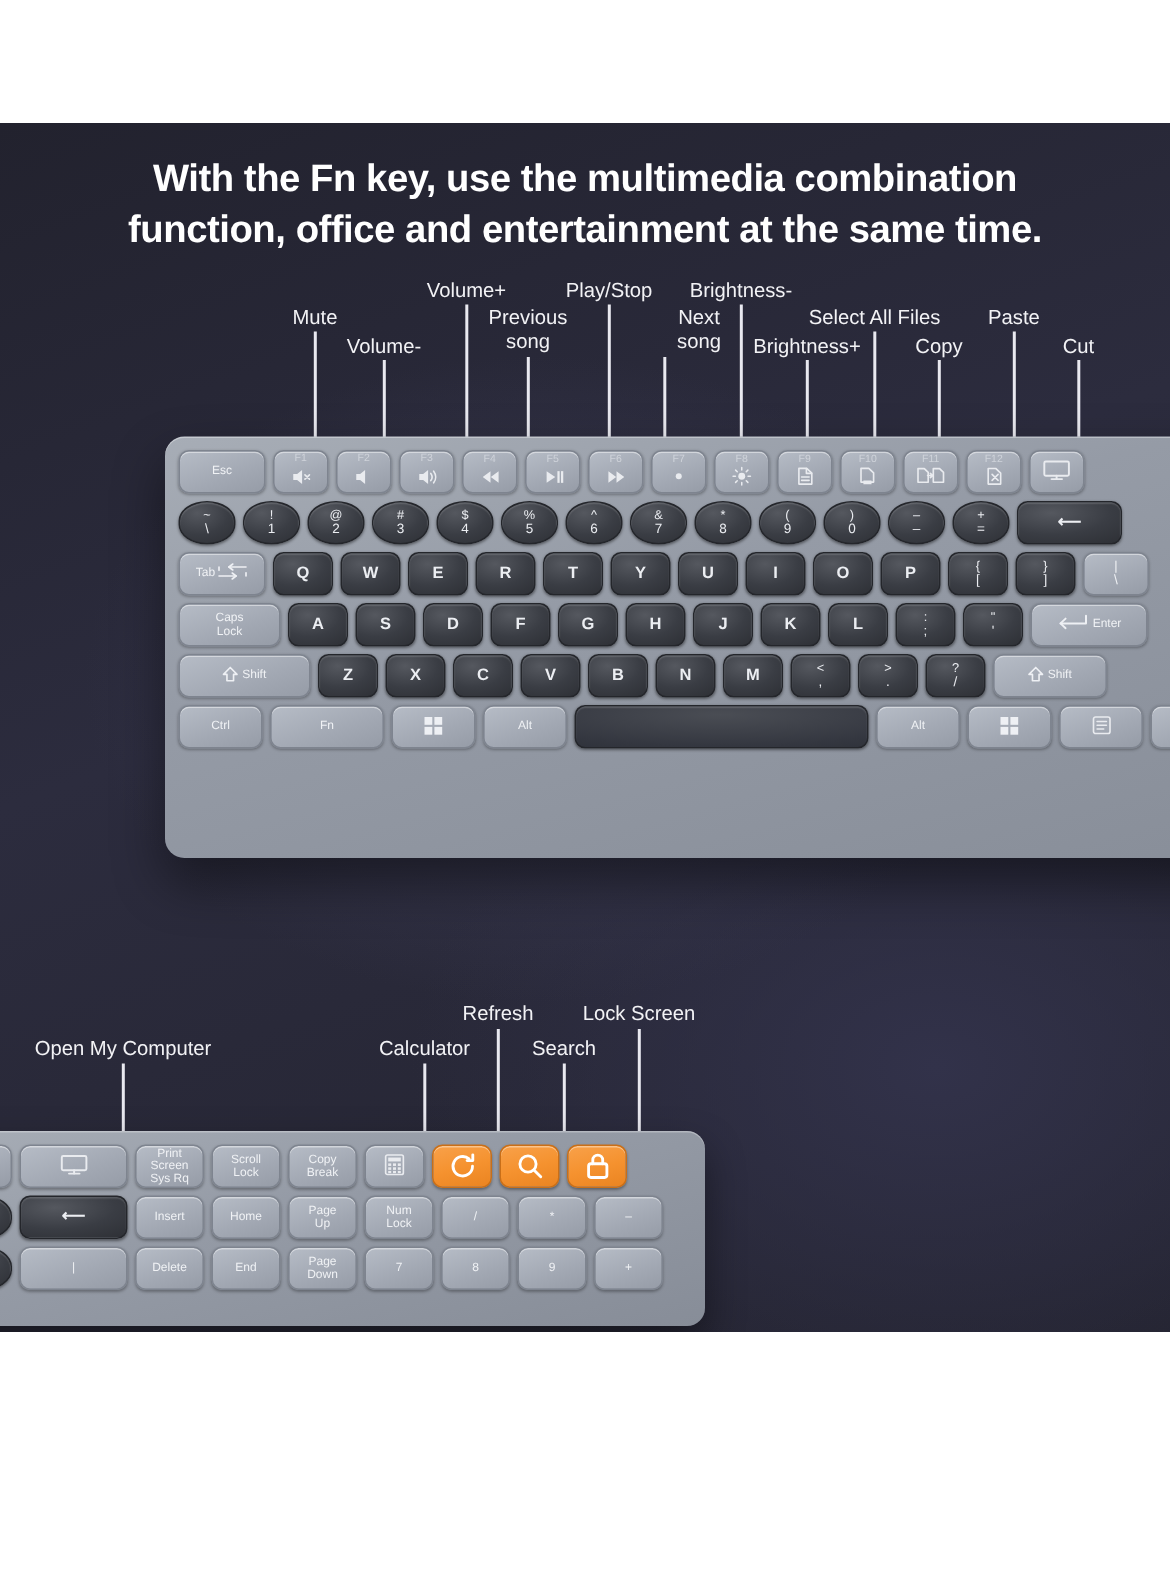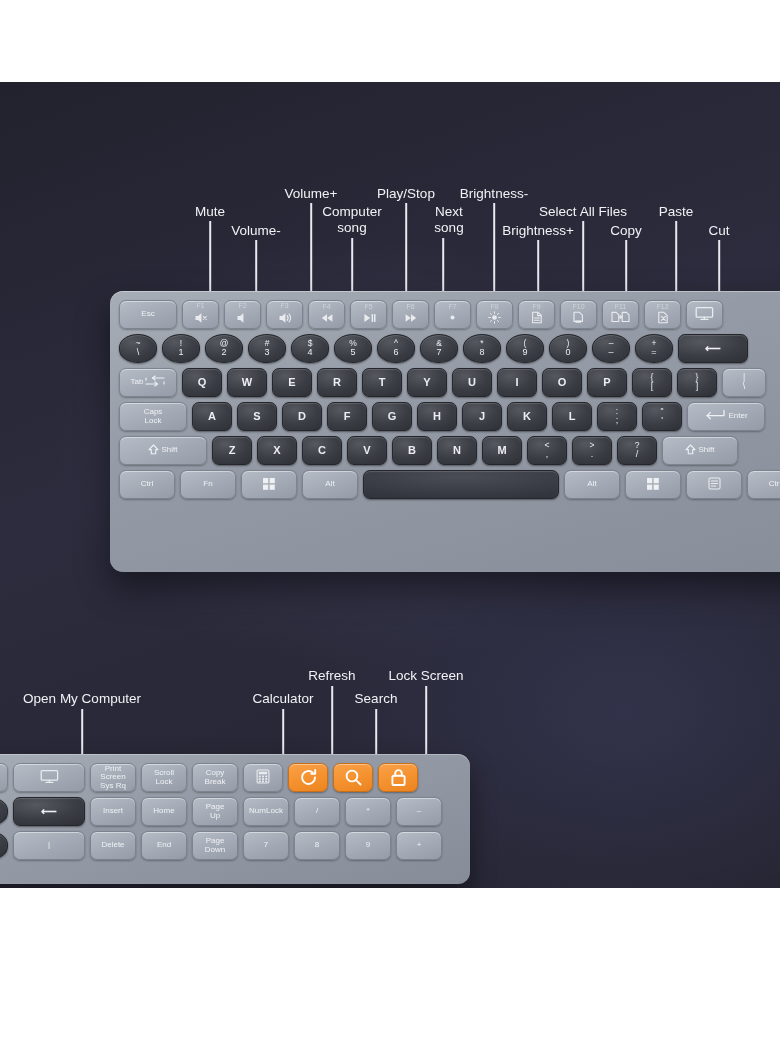--- a/index.html
+++ b/index.html
@@ -86,45 +86,47 @@
     transform:translateX(-50%); text-align:center;
   }
   svg { overflow:visible; }
 </style>
 </head>
 <body>
 
 <div class="panel">
 
   <div class="headline">
+    <div>With the Fn key, use the multimedia combination</div>
+    <div>function, office and entertainment at the same time.</div>
   </div>
 
   <div id="top-callouts">
       <div class="label" style="left: 210px; top: 122px;">
         <div>Mute</div>
       </div>
       <div class="lead" style="left: 210px; top: 139px; height: 89px;"></div>
       <div class="label" style="left: 256px; top: 141px;">
         <div>Volume-</div>
       </div>
       <div class="lead" style="left: 256px; top: 158px; height: 70px;"></div>
       <div class="label" style="left: 311px; top: 104px;">
         <div>Volume+</div>
       </div>
       <div class="lead" style="left: 311px; top: 121px; height: 107px;"></div>
       <div class="label" style="left: 352px; top: 122px;">
-        <div>Computer</div>
+        <div>Previous</div>
         <div>song</div>
       </div>
       <div class="lead" style="left: 352px; top: 156px; height: 72px;"></div>
       <div class="label" style="left: 406px; top: 104px;">
         <div>Play/Stop</div>
       </div>
       <div class="lead" style="left: 406px; top: 121px; height: 107px;"></div>
-      <div class="label" style="left: 449px; top: 122px;">
+      <div class="label" style="left: 466px; top: 122px;">
         <div>Next</div>
         <div>song</div>
       </div>
       <div class="lead" style="left: 443px; top: 156px; height: 72px;"></div>
       <div class="label" style="left: 494px; top: 104px;">
         <div>Brightness-</div>
       </div>
       <div class="lead" style="left: 494px; top: 121px; height: 107px;"></div>
       <div class="label" style="left: 538px; top: 141px;">
         <div>Brightness+</div>
@@ -476,21 +478,21 @@
             <span class="mod">Shift</span>
           </span>
         </div>
       </div>
     <div class="row" id="kt-bottom">
         <div class="key lt" style="width: 56px;">
           <span class="mod" style="display:flex;flex-direction:column;align-items:center;">
             <span>Ctrl</span>
           </span>
         </div>
-        <div class="key lt" style="width: 56px;">
+        <div class="key lt" style="width: 76px;">
           <span class="mod" style="display:flex;flex-direction:column;align-items:center;">
             <span>Fn</span>
           </span>
         </div>
         <div class="key lt" style="width: 56px;">
           <span class="glyph"><svg width="12" height="12" viewBox="0 0 12 12" fill="#eef0f4">
               <rect x="0" y="0" width="5.2" height="5.2"></rect>
               <rect x="6.6" y="0" width="5.2" height="5.2"></rect>
               <rect x="0" y="6.6" width="5.2" height="5.2"></rect>
               <rect x="6.6" y="6.6" width="5.2" height="5.2"></rect>
@@ -615,21 +617,21 @@
             <span>Home</span>
           </span>
         </div>
         <div class="key lt" style="width: 46px;">
           <span class="mod" style="display:flex;flex-direction:column;align-items:center;">
             <span>Page</span>
             <span>Up</span>
           </span>
         </div>
         <div class="key lt" style="width: 46px;">
-          <span class="mod" style="display:flex;flex-direction:row;align-items:flex-end;">
+          <span class="mod" style="display:flex;flex-direction:column;align-items:flex-end;">
             <span>Num</span>
             <span>Lock</span>
           </span>
         </div>
         <div class="key lt" style="width: 46px;">
           <span class="mod" style="display:flex;flex-direction:column;align-items:center;">
             <span>/</span>
           </span>
         </div>
         <div class="key lt" style="width: 46px;">

